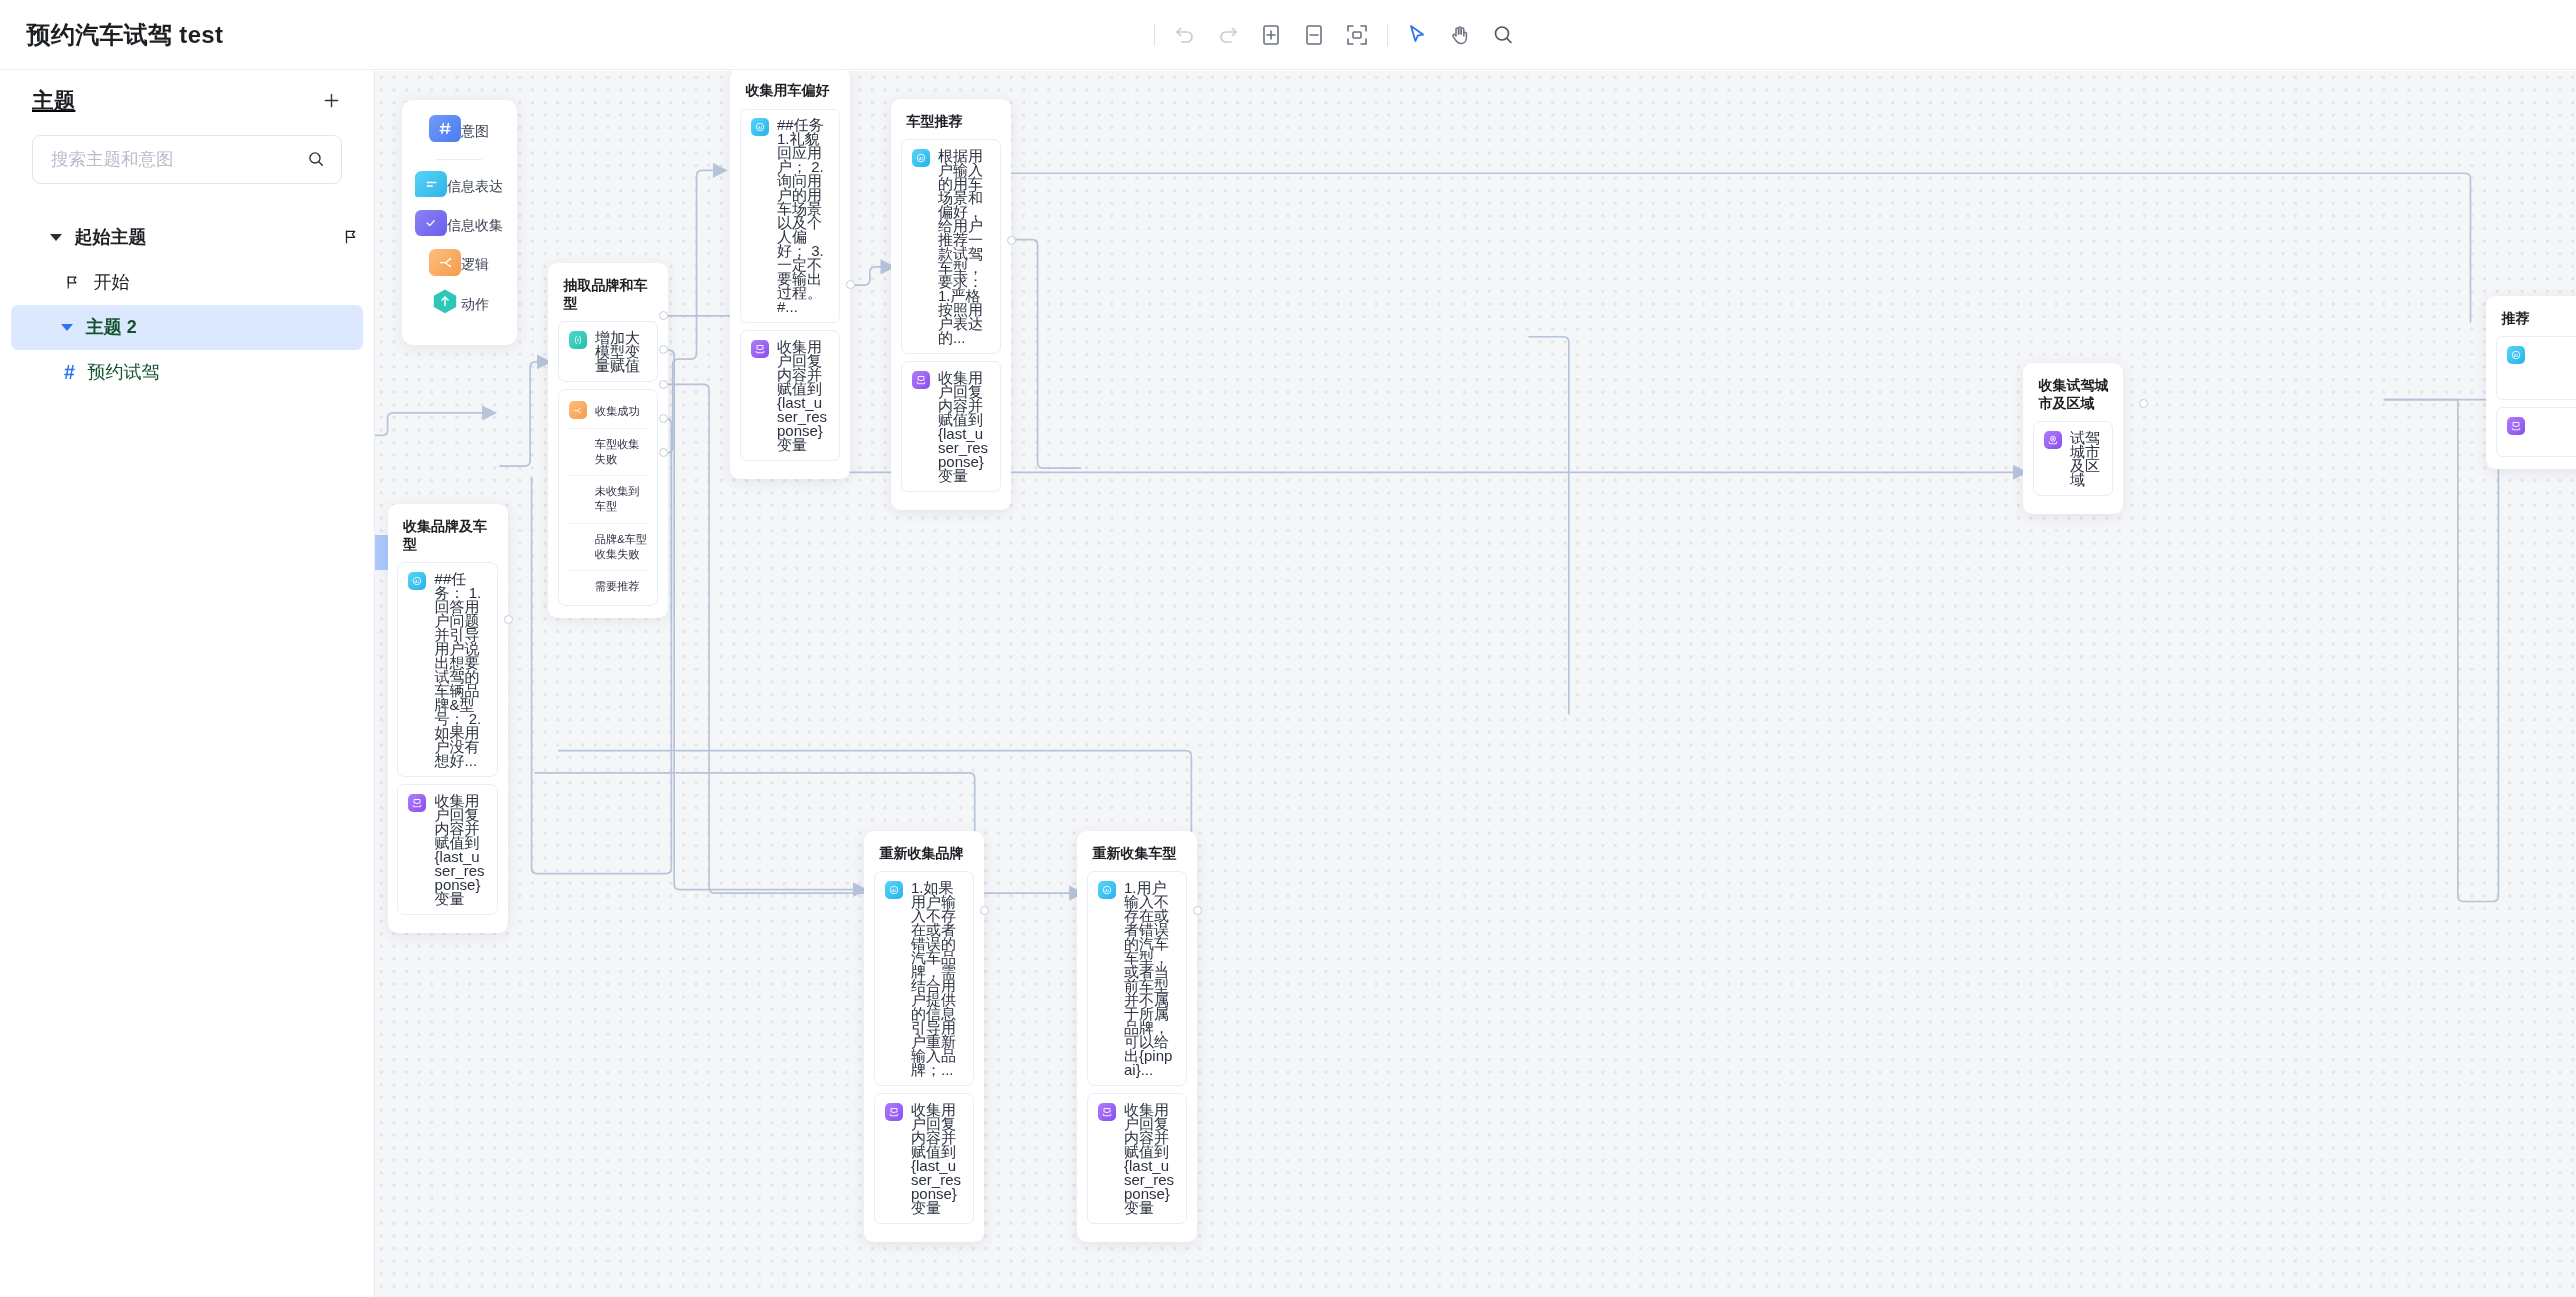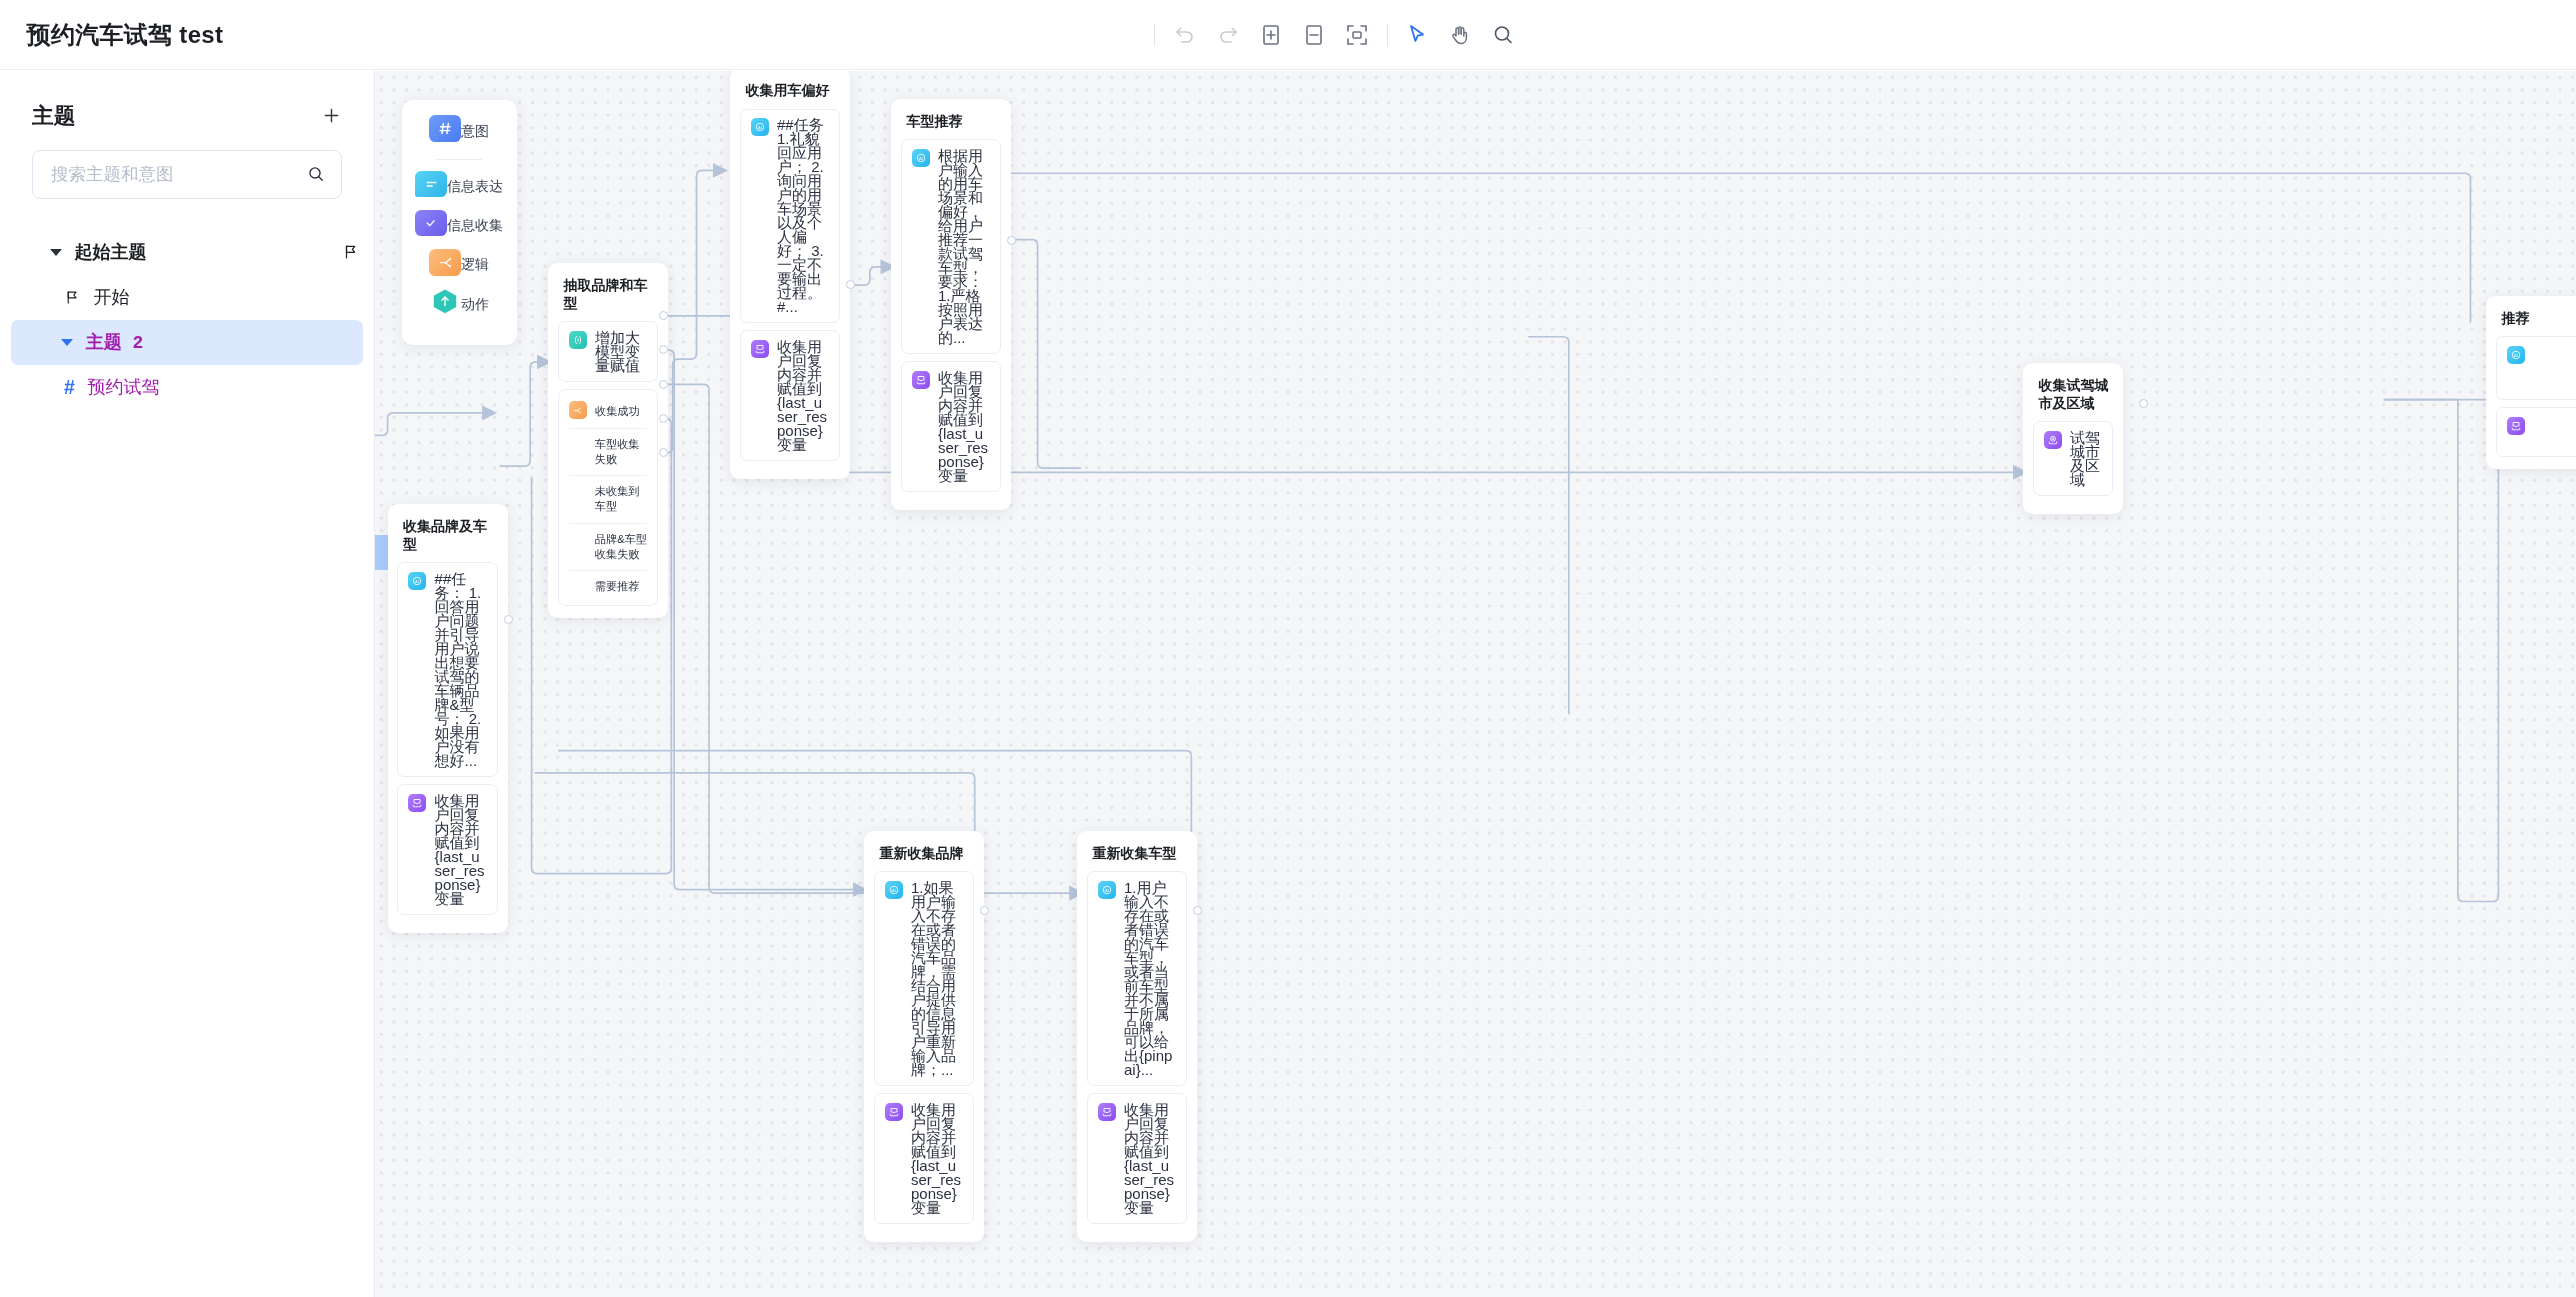--- a/index.html
+++ b/index.html
@@ -32,21 +32,22 @@
   }
   .tb-btn svg { display:block; }
 
   
   .sidebar {
     position: absolute; left: 0; top: 71px; width: 375px; height: 1227px;
     background: #ffffff; border-right: 0.7px solid #e8ebf1;
   }
   .sb-head {
     display: flex; align-items: center; justify-content: space-between;
-    padding: 30px 29px 0 32px;
+    padding: 15px 29px 0 32px;
+    text-decoration: underline;
   }
   .sb-title { font-size: 21.7px; font-weight: 700; color: #1c1f23; }
   .sb-plus { width: 28px; height: 28px; display:flex; align-items:center; justify-content:center; cursor:pointer; }
 
   .sb-search {
     margin: 19.6px 32px 0 32px; height: 49px;
     border: 0.7px solid #dfe5ef; border-radius: 8.4px;
     display: flex; align-items: center; padding: 0 15.4px 0 18px; background:#fff;
   }
   .sb-search input {
@@ -63,21 +64,21 @@
   }
   .tree-row.lvl0 { padding-left: 50px; }
   .tree-row.lvl1 { padding-left: 64px; }
   .tree-row.selected { background: #dbe8fd; border-radius: 7px; margin: 0 11.2px; }
   .caret {
     width: 0; height: 0; border-left: 6.3px solid transparent; border-right: 6.3px solid transparent;
     border-top: 7.7px solid #2b2f36; margin-right: 12.6px; flex: none;
   }
   .caret.blue { border-top-color: #2f72f4; }
   .tree-label { font-size: 18px; font-weight: 700; color: #1c1f23; }
-  .tree-label.blue { color: #a21caf; font-weight: 700; font-family: Liberation Mono, monospace; }
+  .tree-label.blue { color: #14532d; font-weight: 700; }
   .tree-label.plain { font-weight: 400; }
   .tree-ico { margin-right: 12.6px; display:flex; flex:none; }
   .flag-right { margin-left: auto; display: flex; }
   .hash-ico { font-size: 19.6px; font-weight: 700; color: #2f72f4; margin-right: 12.6px; }
 
   
   .canvas {
     position: absolute; left: 375px; top: 71px;
     width: 2201px; height: 1227px;
     background-color: #f5f6f8;

